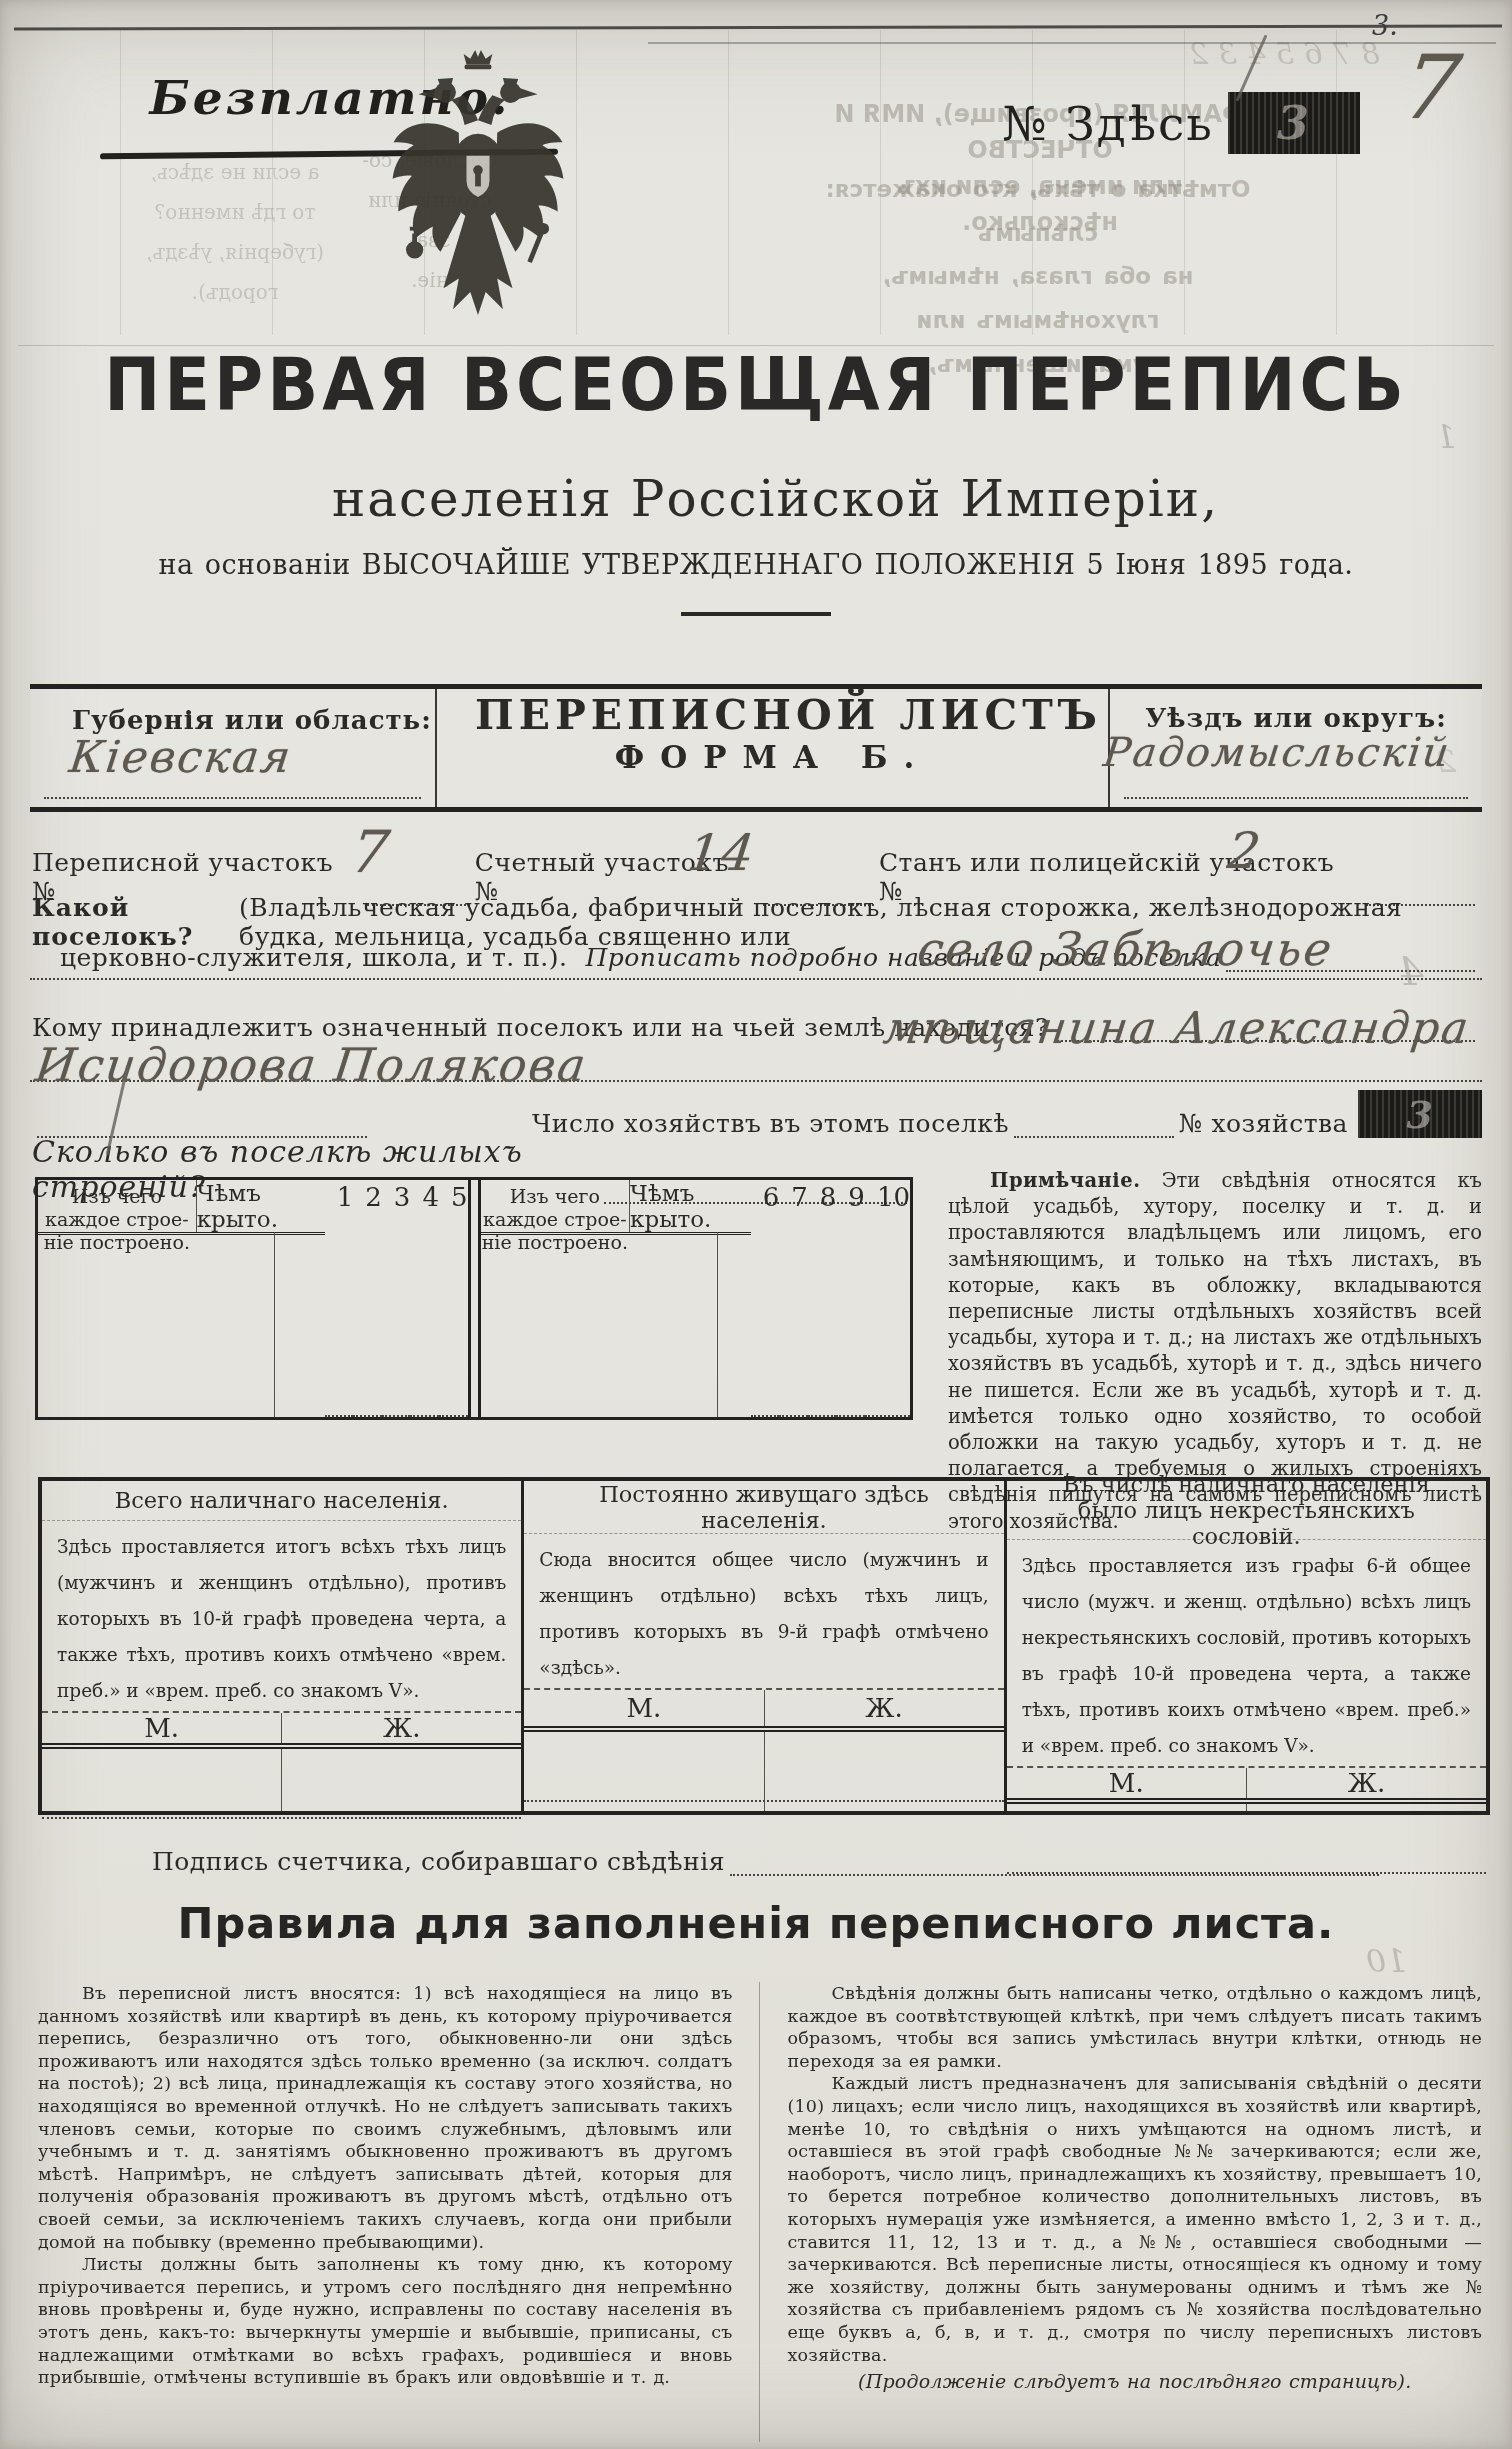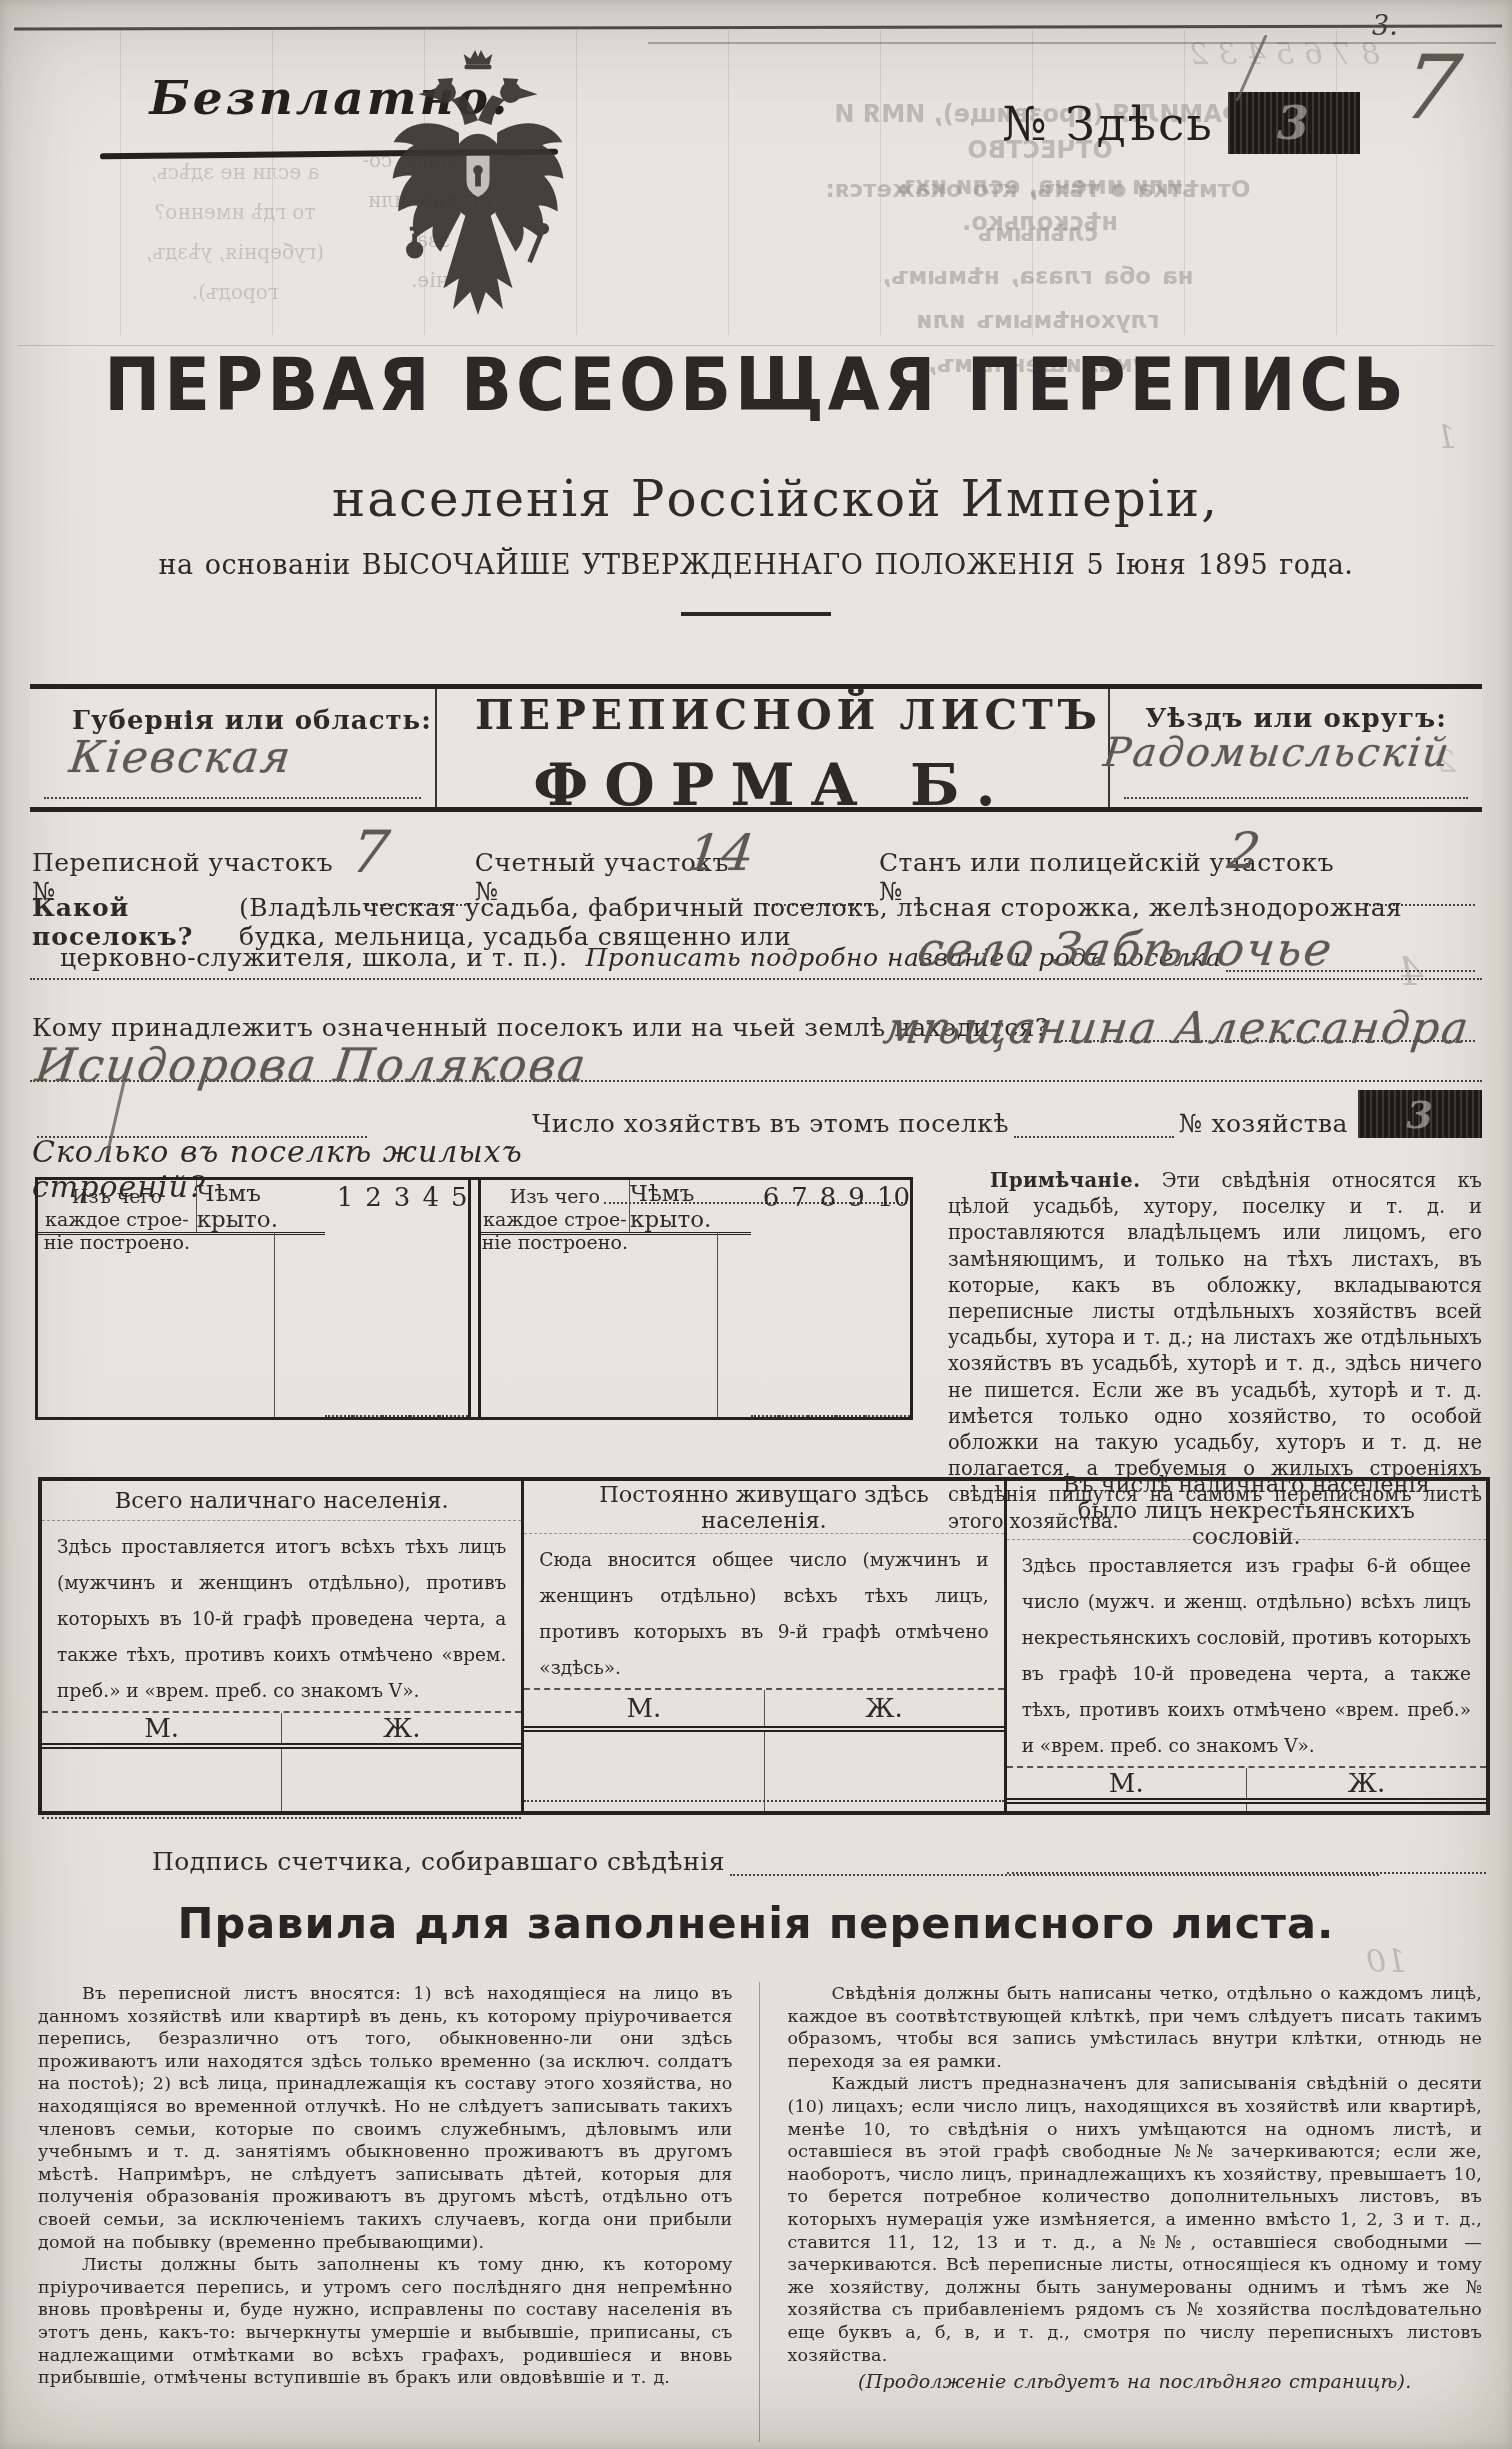--- a/index.html
+++ b/index.html
@@ -54,21 +54,21 @@
   .subtitle {left:0; right:0; top:470px; text-align:center; font-size:50px; letter-spacing:2px; color:#2e2c29; z-index:2;padding-left:39px;}
   .basis {left:0; right:0; top:549px; text-align:center; font-size:27px; letter-spacing:.5px; word-spacing:2px; z-index:2;}
   .divider {left:681px; top:612px; width:150px; height:4px; background:#2b2927; z-index:2;}
   
   .form-header {left:30px; top:684px; width:1452px; height:118px; border-top:5px solid #242220;
     border-bottom:5px solid #242220; display:flex; z-index:2; background:rgba(233,231,226,.25);}
   .fh-left {width:405px; border-right:2px solid #3a3835; position:relative;}
   .fh-label {font-size:26px; font-weight:bold; letter-spacing:1px; padding:16px 0 0 42px;}
   .fh-center {flex:1; text-align:center; position:relative;}
   .fh-title1 {font-size:41px; font-weight:bold; letter-spacing:5px; margin-top:2px;margin-left:32px;}
-  .fh-title2 {font-size:58px; font-weight:bold; letter-spacing:16px; margin-top:12px;}
+  .fh-title2 {font-size:31px; font-weight:bold; letter-spacing:16px; margin-top:0;}
   .fh-right {width:372px; border-left:2px solid #3a3835; position:relative; text-align:center;}
   .fh-right .fh-label {padding:14px 0 0 0;}
   .dotted-underline {position:absolute; left:14px; right:14px; bottom:8px; border-bottom:2px dotted #45423e;}
   
   .hw {font-style:italic; color:#5d5951; letter-spacing:2px; transform:skewX(-7deg);
     text-shadow:0 0 1px rgba(93,89,81,.55); white-space:nowrap; z-index:3;}
   .hw-gubernia {position:absolute; left:40px; top:42px; font-size:44px;}
   .hw-uezd {position:absolute; left:-6px; top:40px; font-size:40px;}
   .hw-precinct1 {left:352px; top:818px; font-size:58px;}
   .hw-precinct2 {left:688px; top:824px; font-size:50px;}

